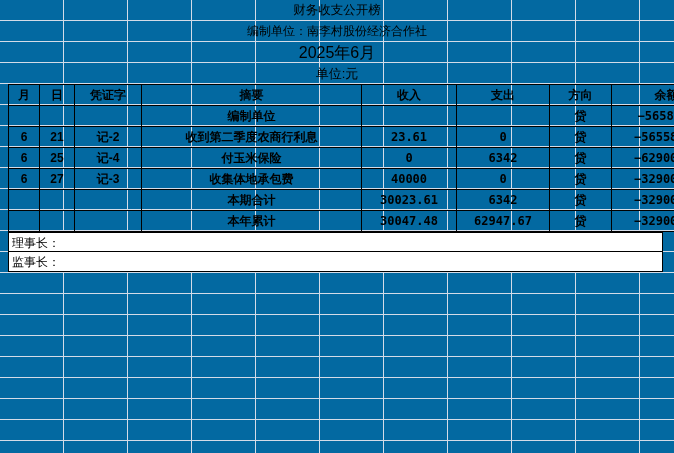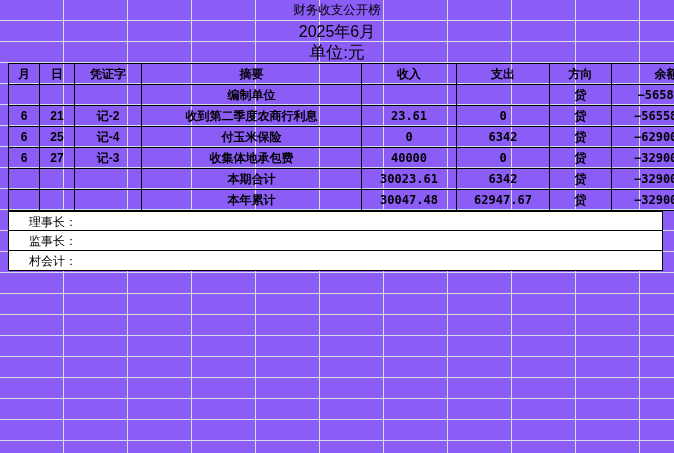--- a/index.html
+++ b/index.html
@@ -10,21 +10,21 @@
   body {
     width: 674px;
     height: 453px;
     overflow: hidden;
     font-family: "Liberation Sans", sans-serif;
   }
   #sheet {
     position: relative;
     width: 674px;
     height: 453px;
-    background: #8b5cf6;
+    background: #0369a1;
   }
   
   .gridlines {
     position: absolute;
     inset: 0;
     background-image:
       linear-gradient(to right, #d4dce8 1px, transparent 1px),
       linear-gradient(to bottom, #d4dce8 1px, transparent 1px);
     background-size: 64px 21px;
     background-position: -1px -1px;
@@ -40,21 +40,21 @@
     text-align: center;
     font-size: 12px;
     color: #000;
     line-height: 21px;
     height: 21px;
     font-family: "Liberation Sans", sans-serif;
   }
   .title-row.t1 { font-size: 12.5px; }
   .title-row.t2 { font-size: 12px; }
   .title-row.t3 { font-size: 16px; }
-  .title-row.t4 { font-size: 17px; }
+  .title-row.t4 { font-size: 13px; }
 
   table.ledger {
     border-collapse: collapse;
     margin-left: 8px;
     width: 655px;
     table-layout: fixed;
   }
   table.ledger td, table.ledger th {
     border: 1px solid #000;
     height: 20px;
@@ -86,34 +86,35 @@
     width: 655px;
   }
   .sig-row {
     height: 20px;
     line-height: 20px;
     font-size: 12px;
     color: #000;
     border-left: 1px solid #000;
     border-right: 1px solid #000;
     border-bottom: 1px solid #000;
-    padding-left: 20px;
+    padding-left: 3px;
     box-sizing: border-box;
     background: #ffffff;
   }
   .sig-row.first { border-top: 1px solid #000; }
 </style>
 </head>
 <body>
 
 <div id="sheet">
   <div class="gridlines"></div>
 
   <div class="doc">
     <div class="title-row t1">财务收支公开榜</div>
+    <div class="title-row t2">编制单位：南李村股份经济合作社</div>
     <div class="title-row t3">2025年6月</div>
     <div class="title-row t4">单位:元</div>
 
     <table class="ledger">
       <thead>
         <tr>
           <th class="c-month">月</th>
           <th class="c-day">日</th>
           <th class="c-voucher">凭证字</th>
           <th class="c-summary">摘要</th>
@@ -183,16 +184,15 @@
           <td class="c-out num">62947.67</td>
           <td class="c-dir">贷</td>
           <td class="c-bal num neg">−32900.19</td>
         </tr>
       </tbody>
     </table>
 
     <div class="sig-block">
       <div class="sig-row first">理事长：</div>
       <div class="sig-row">监事长：</div>
-      <div class="sig-row">村会计：</div>
     </div>
   </div>
 </div>
 
 </body></html>

